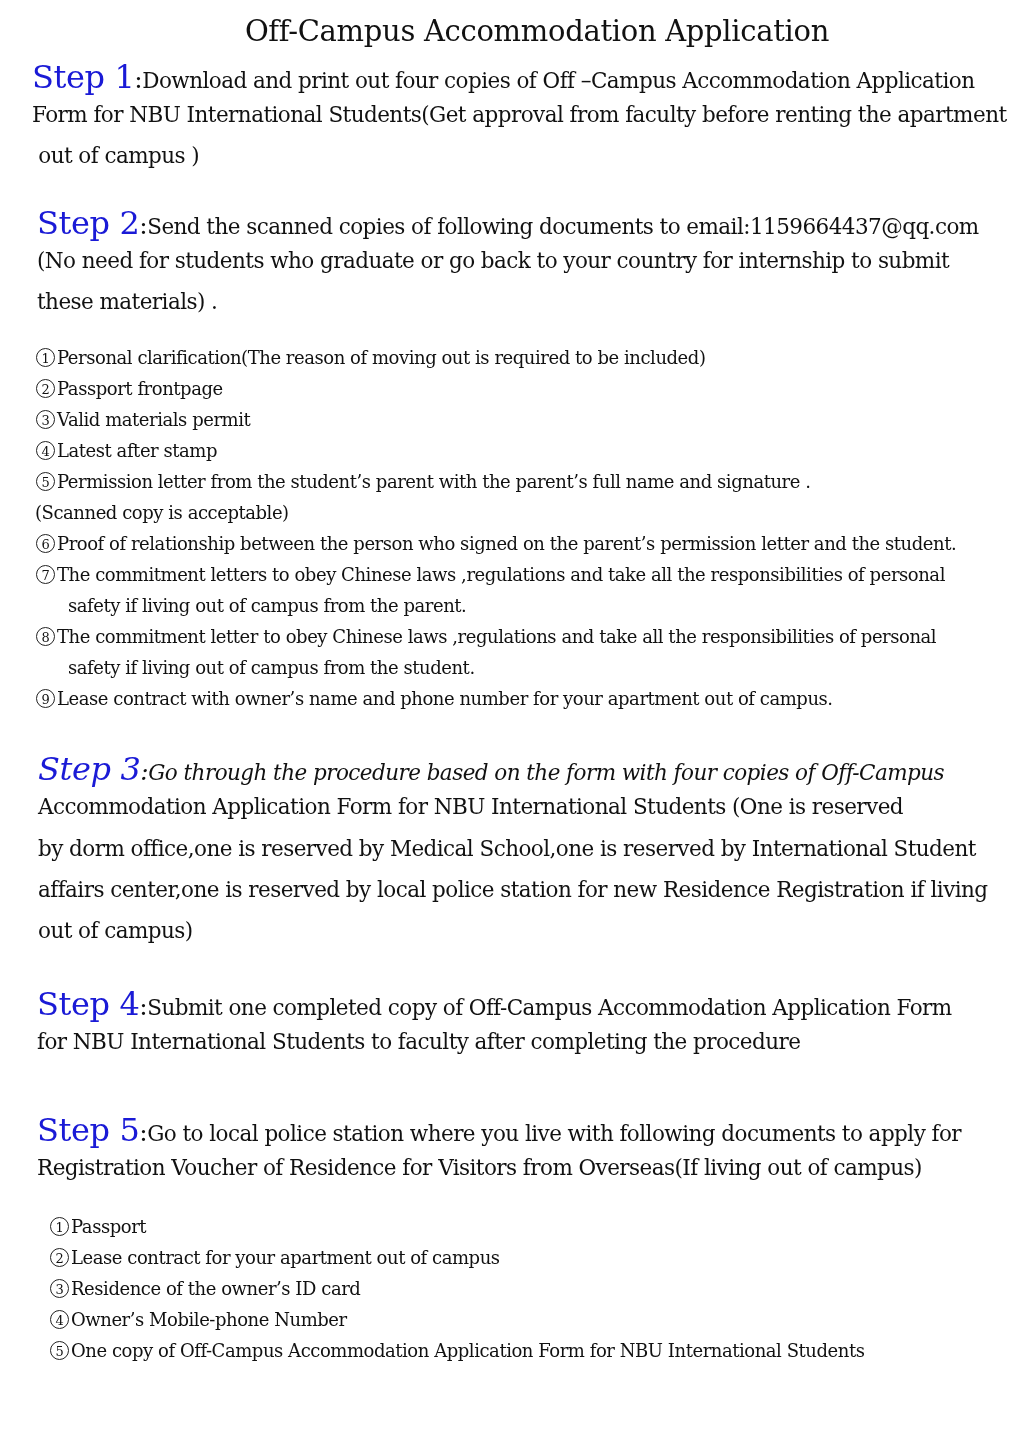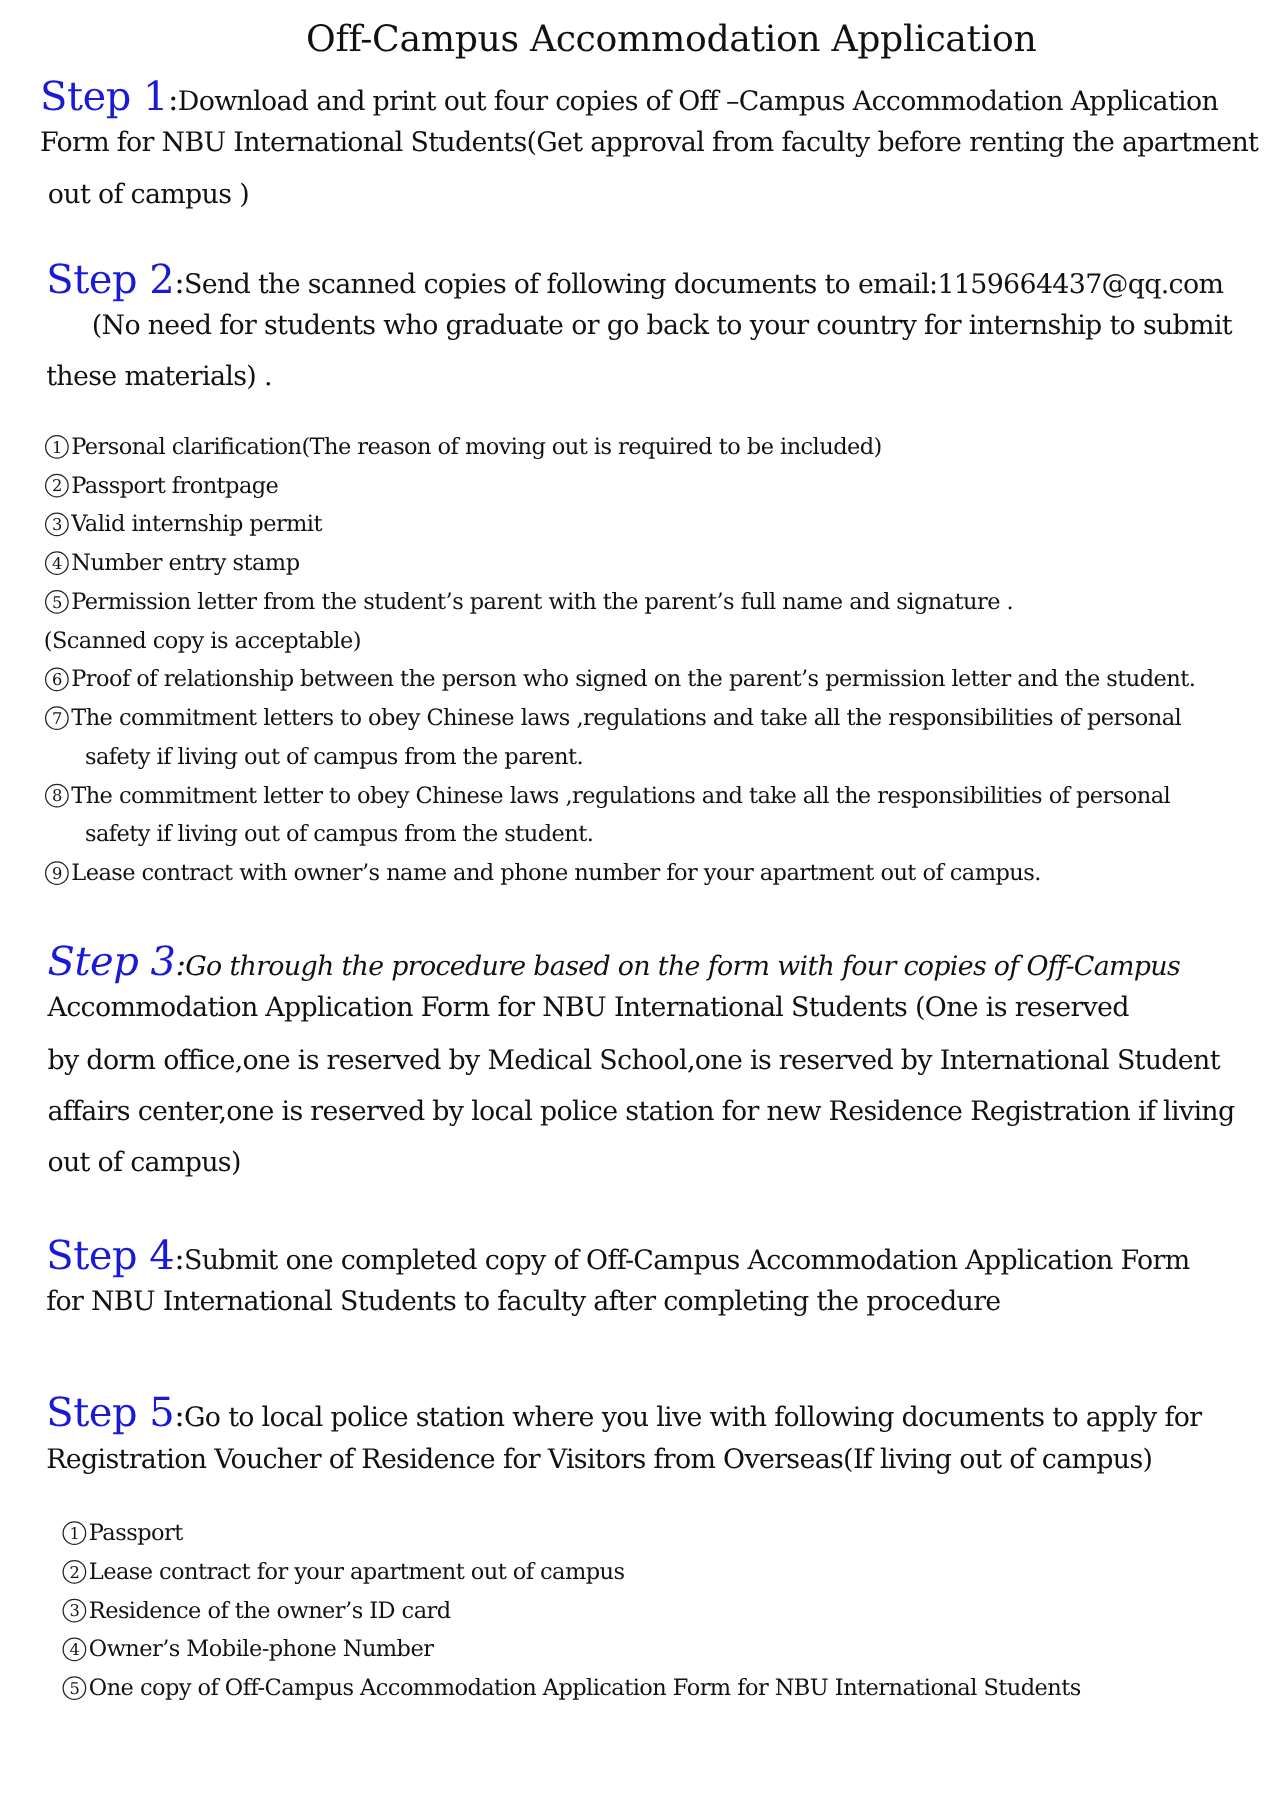--- a/index.html
+++ b/index.html
@@ -34,29 +34,29 @@
     <span class="step-label">Step 1</span><span style="font-size:25px;color:#111">:</span><span>Download and print out four copies of Off –Campus Accommodation Application</span>
   </p>
   <p class="para" style="height:40px;line-height:38px;">Form for NBU International Students(Get approval from faculty before renting the apartment</p>
   <p class="para" style="height:40px;line-height:40px;white-space:pre;"> out of campus )</p>
 </div>
 
 <div class="step-block" style="top:204px;left:37px;">
   <p class="para" style="height:38px;line-height:38px;">
     <span class="step-label">Step 2</span><span style="font-size:25px;">:</span><span>Send the scanned copies of following documents to email:1159664437@qq.com</span>
   </p>
-  <p class="para" style="height:40px;line-height:38px;text-align:center;">(No need for students who graduate or go back to your country for internship to submit</p>
+  <p class="para" style="height:40px;line-height:38px;">(No need for students who graduate or go back to your country for internship to submit</p>
   <p class="para" style="height:40px;line-height:40px;">these materials) .</p>
 </div>
 
 <div class="list" style="top:342px;">
   <div class="item"><span class="num">1</span><span>Personal clarification(The reason of moving out is required to be included)</span></div>
   <div class="item"><span class="num">2</span><span>Passport frontpage</span></div>
-  <div class="item"><span class="num">3</span><span>Valid internship permit</span></div>
-  <div class="item"><span class="num">4</span><span>Number entry stamp</span></div>
+  <div class="item"><span class="num">3</span><span>Valid materials permit</span></div>
+  <div class="item"><span class="num">4</span><span>Latest after stamp</span></div>
   <div class="item"><span class="num">5</span><span>Permission letter from the student’s parent with the parent’s full name and signature .</span></div>
   <div class="item" style="margin-left:-1px;">(Scanned copy is acceptable)</div>
   <div class="item"><span class="num">6</span><span>Proof of relationship between the person who signed on the parent’s permission letter and the student.</span></div>
   <div class="item"><span class="num">7</span><span>The commitment letters to obey Chinese laws ,regulations and take all the responsibilities of personal</span></div>
   <div class="item cont">safety if living out of campus from the parent.</div>
   <div class="item"><span class="num">8</span><span>The commitment letter to obey Chinese laws ,regulations and take all the responsibilities of personal</span></div>
   <div class="item cont">safety if living out of campus from the student.</div>
   <div class="item"><span class="num">9</span><span>Lease contract with owner’s name and phone number for your apartment out of campus.</span></div>
 </div>
 

